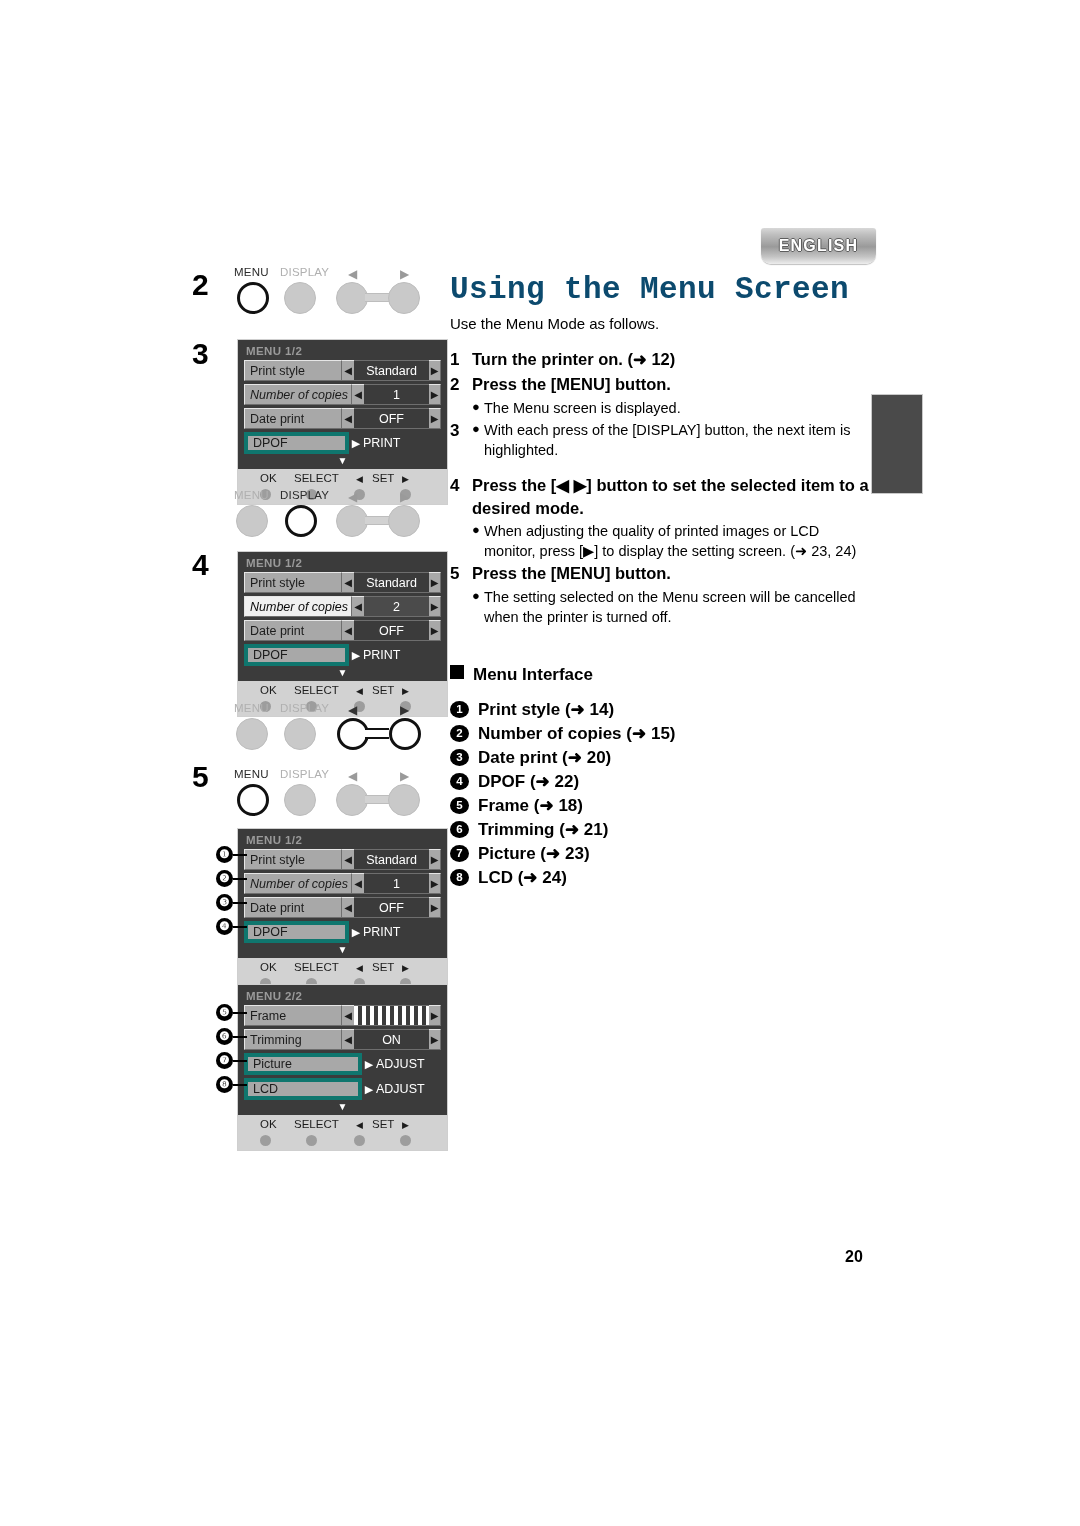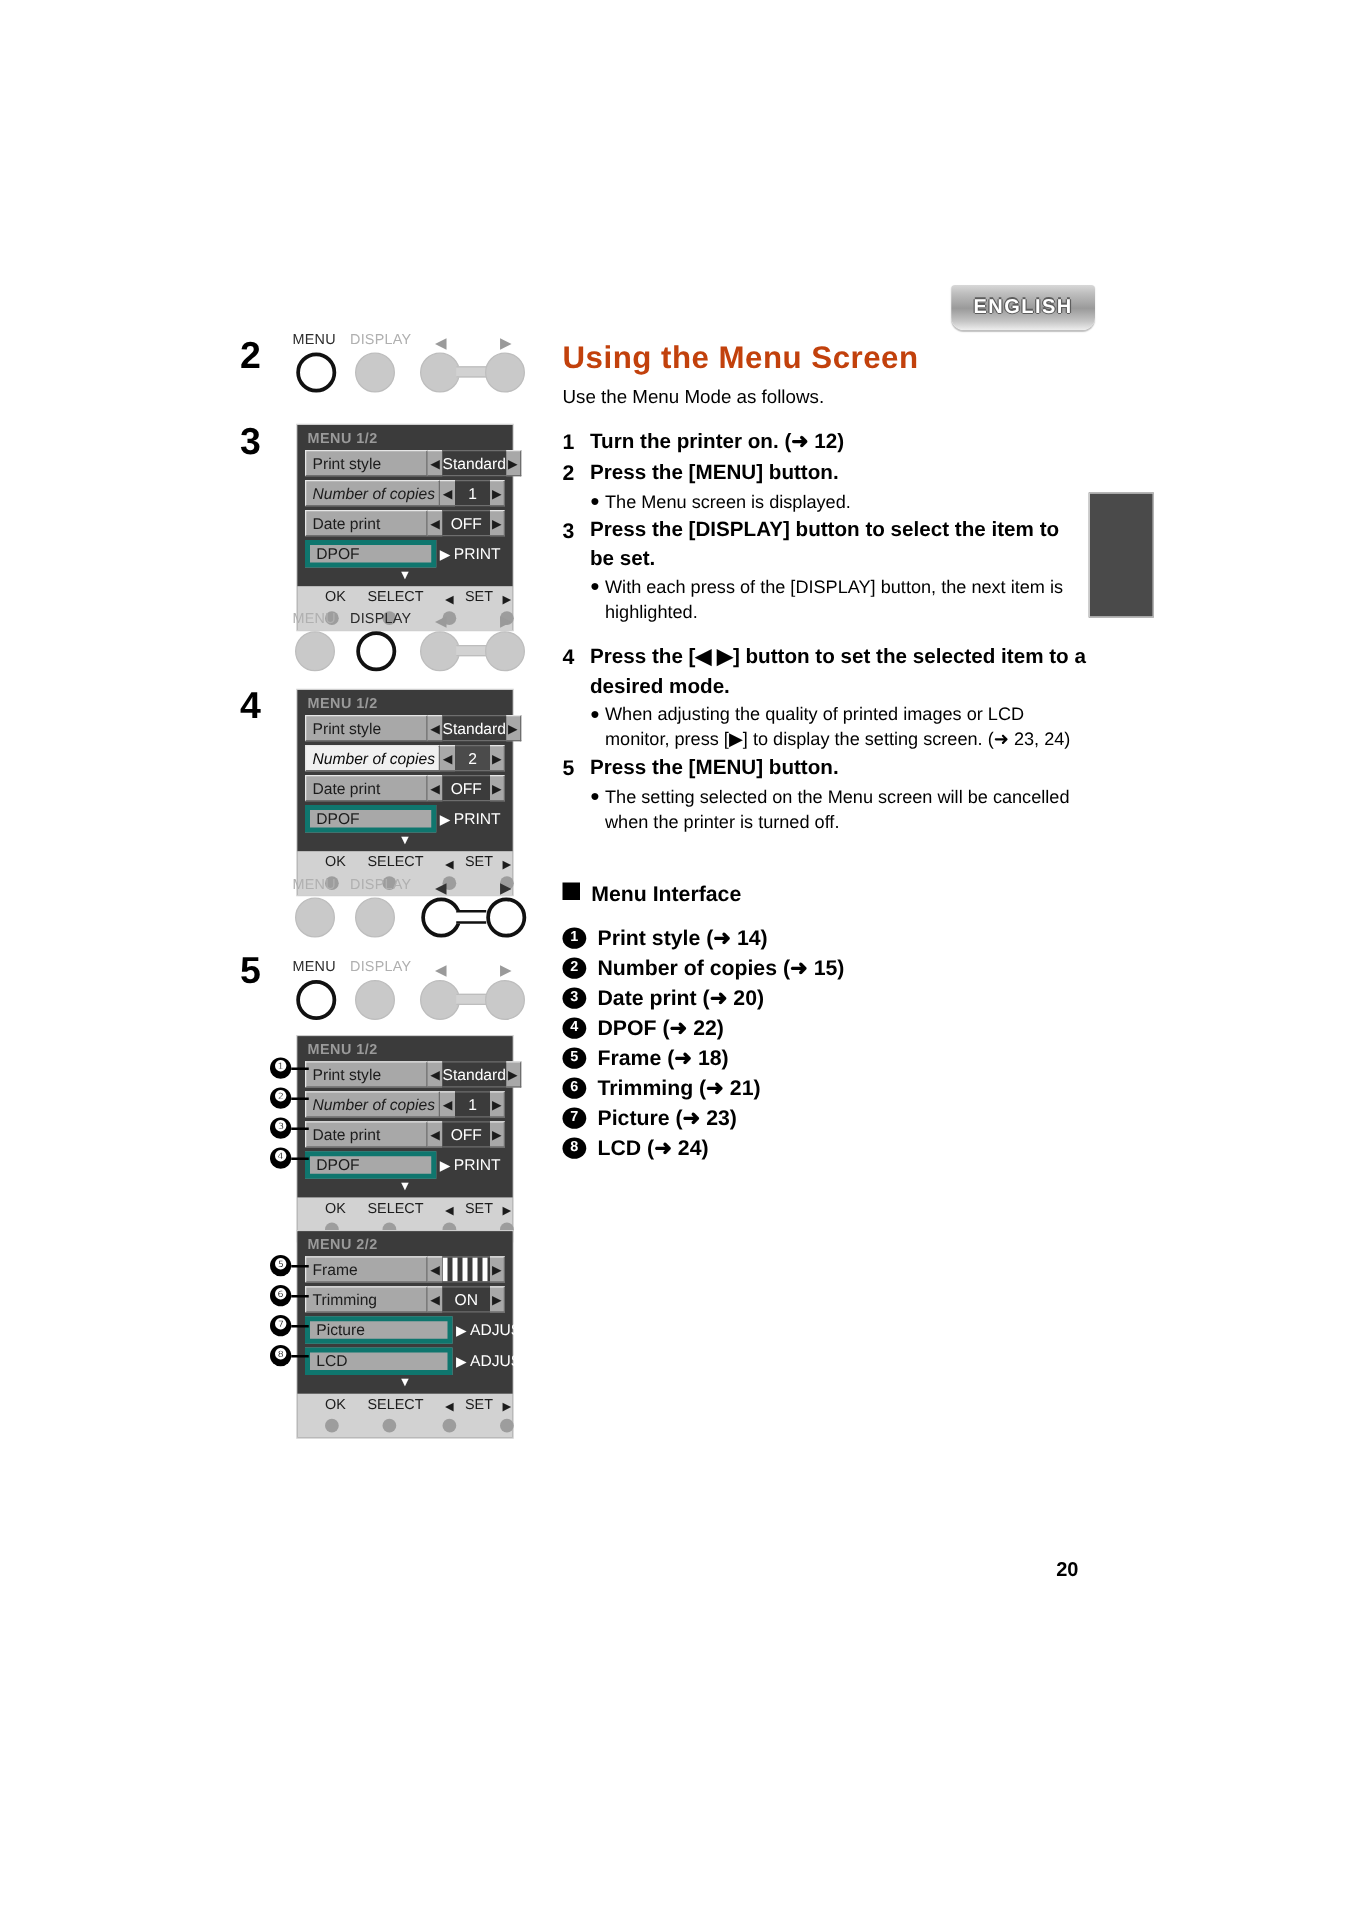--- a/index.html
+++ b/index.html
@@ -29,22 +29,22 @@
   .english-badge span{
     position:absolute;left:0;right:0;top:9px;text-align:center;
     font-size:16px;font-weight:bold;letter-spacing:1.2px;color:#ffffff;
     text-shadow:0 1px 0 #5d5d5d, 0 -1px 0 #5d5d5d, 1px 0 0 #5d5d5d, -1px 0 0 #5d5d5d;
     font-family:"Liberation Sans", sans-serif;
   }
 
   
   .col-right{position:absolute;left:450px;top:272px;width:420px;}
   .doc-title{
-    font-size:25px;font-weight:bold;color:#c2410c;letter-spacing:.4px;
-    margin:0 0 8px 0;font-family:Liberation Sans, sans-serif;
+    font-size:31px;font-weight:bold;color:#0c4a6e;letter-spacing:.4px;
+    margin:0 0 8px 0;font-family:Liberation Mono, monospace;
   }
   .doc-sub{font-size:15px;color:#000;margin:0 0 16px 0;}
 
   .step-list{margin:0;padding:0;}
   .step{display:flex;margin-bottom:1px;}
   .step-num{
     width:22px;flex:0 0 22px;font-size:17px;font-weight:bold;color:#000;
     line-height:1.42;
   }
   .step-body{flex:1;}
@@ -83,21 +83,21 @@
   .kcirc.on{background:#ffffff;border:3px solid #111;}
   .kcirc.off{background:#c9c9c9;border:1px solid #bdbdbd;}
   .arrowglyph{position:absolute;font-size:12px;line-height:1;}
   .arrowglyph.on{color:#333;}
   .arrowglyph.off{color:#9a9a9a;}
   .kbar{position:absolute;height:7px;}
   .kbar.on{background:#ffffff;border-top:2px solid #111;border-bottom:2px solid #111;}
   .kbar.off{background:#d2d2d2;border-top:1px solid #bdbdbd;border-bottom:1px solid #bdbdbd;}
 
   
-  .lcd{position:absolute;width:172px;background:#737373;padding:0;
+  .lcd{position:absolute;width:209px;background:#701a75;padding:0;
        box-shadow:0 0 0 1px #cfcfcf;}
   .lcd-screen{background:#3b3b3b;padding:4px 6px 2px 6px;}
   .lcd-title{font-size:11.5px;font-weight:bold;color:#9a9a9a;letter-spacing:.4px;margin:1px 0 3px 2px;}
   .lcd-row{position:relative;height:21px;margin-bottom:3px;display:flex;align-items:stretch;}
   .lcd-name{
     flex:0 0 auto;width:98px;display:flex;align-items:center;padding-left:5px;
     font-size:12.5px;color:#1c1c1c;background:#a8a8a8;
     border-top:1px solid #e6e6e6;border-left:1px solid #e6e6e6;
     border-bottom:1px solid #6e6e6e;border-right:1px solid #6e6e6e;
     box-sizing:border-box;
@@ -452,21 +452,20 @@
           <div class="bullet">
             <div class="dot">●</div>
             <div class="btext">The Menu screen is displayed.</div>
           </div>
         </div>
       </div>
 
       <div class="step">
         <div class="step-num">3</div>
         <div class="step-body">
-          <div class="step-head">Press the [DISPLAY] button to select the item to be set.</div>
           <div class="bullet">
             <div class="dot">●</div>
             <div class="btext">With each press of the [DISPLAY] button, the next item is highlighted.</div>
           </div>
         </div>
       </div>
 
       <div class="gap"></div>
 
       <div class="step">

